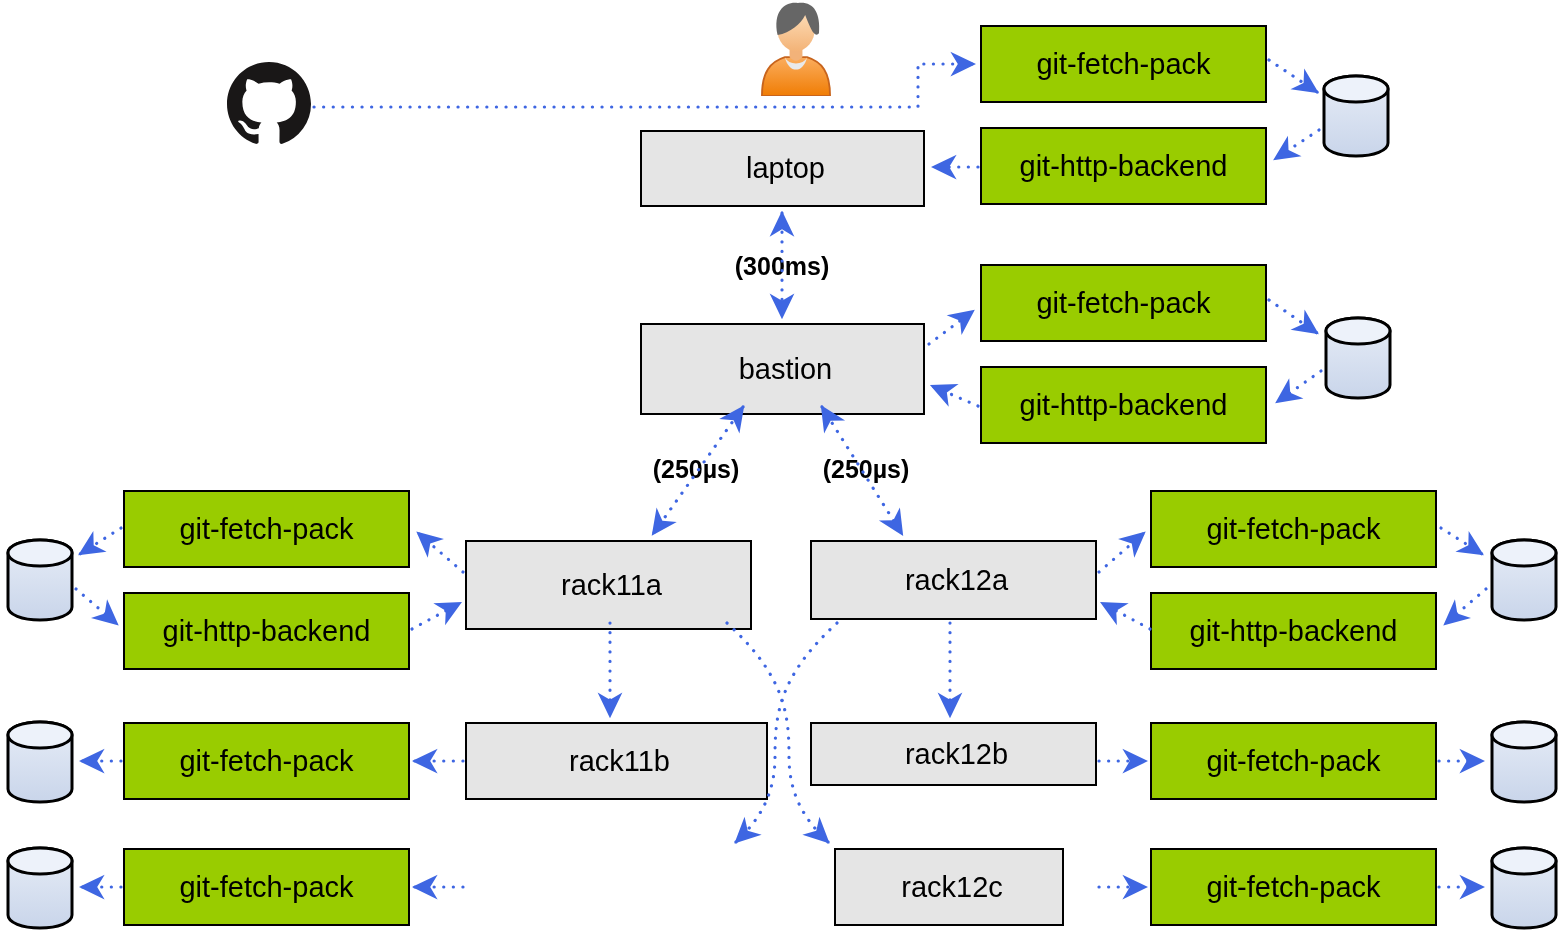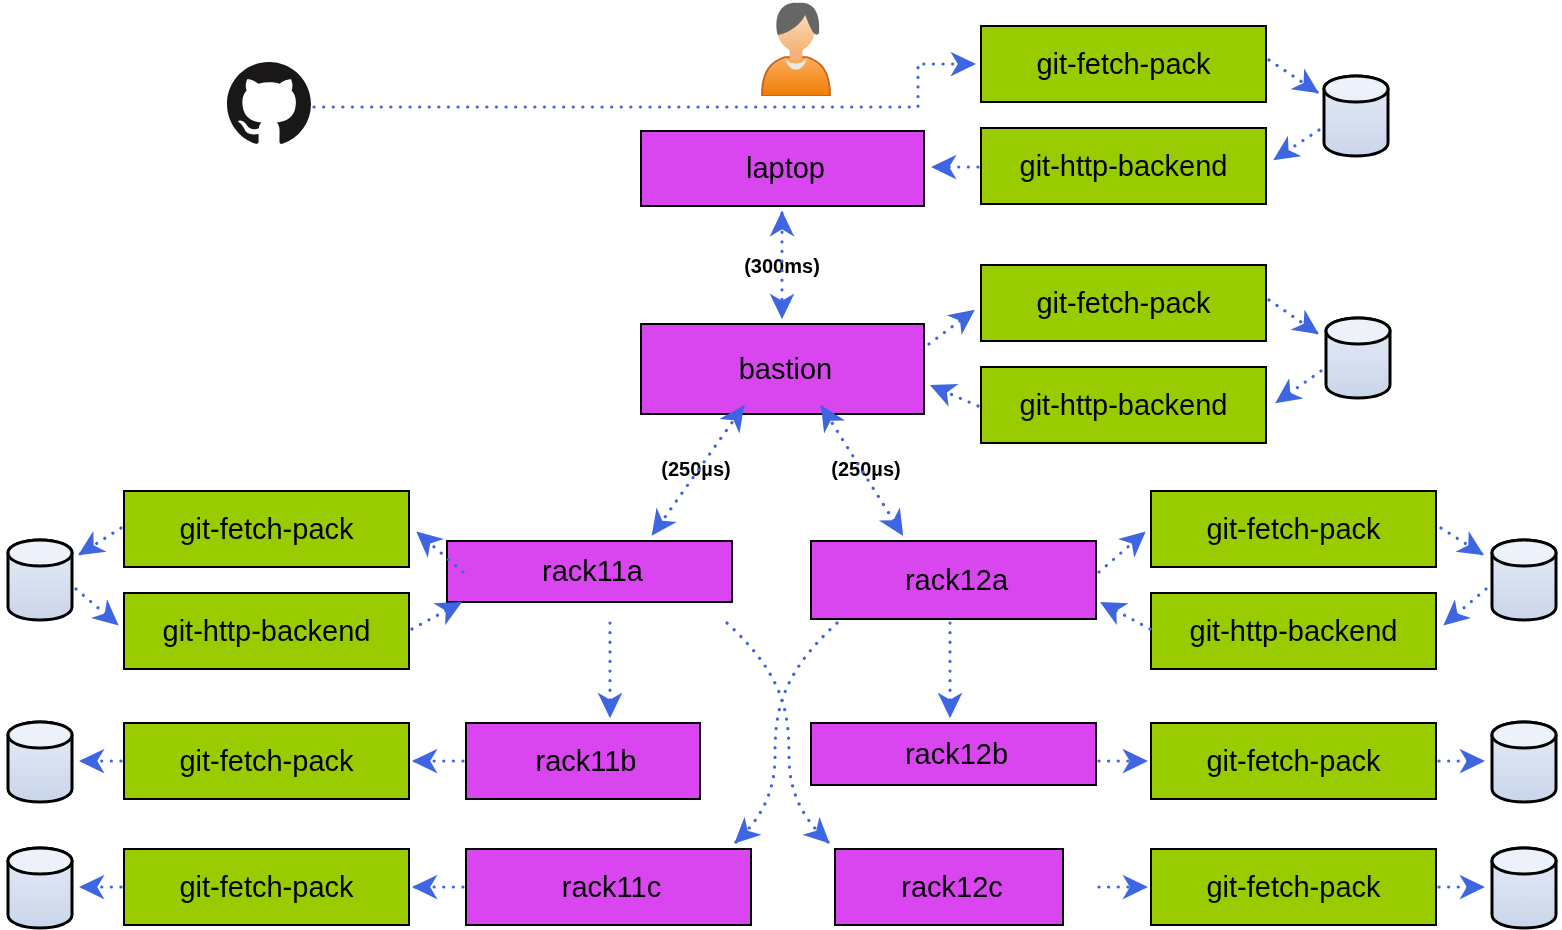--- a/index.html
+++ b/index.html
@@ -1,24 +1,24 @@
 <!DOCTYPE html>
 <html><head>
 <meta charset="utf-8">
 <style>
   html,body{margin:0;padding:0;background:#ffffff;}
   .canvas{position:relative;width:1562px;height:930px;background:#ffffff;overflow:hidden;
           font-family:"Liberation Sans","DejaVu Sans",sans-serif;}
   .node{position:absolute;display:flex;align-items:center;justify-content:center;
         border:2.5px solid #000;box-sizing:border-box;font-size:29px;color:#000;
         white-space:nowrap;z-index:2;}
-  .machine{background:#d946ef;padding-left:6px;}
+  .machine{background:#e5e5e5;padding-left:6px;}
   .service{background:#99CC00;text-align:right;}
   .edge-label{position:absolute;transform:translate(-50%,-50%);font-weight:bold;
-              font-size:20px;color:#000;z-index:4;white-space:nowrap;}
+              font-size:25px;color:#000;z-index:4;white-space:nowrap;}
   .icon{position:absolute;z-index:2;}
   #edges{position:absolute;left:0;top:0;z-index:5;pointer-events:none;}
   .defs-hidden{position:absolute;width:0;height:0;overflow:hidden;}
 </style>
 </head>
 <body>
 
 <div class="canvas">
 
   <svg class="defs-hidden" aria-hidden="true">
@@ -37,25 +37,24 @@
       </linearGradient>
       <g id="cylShape">
         <path d="M4,15 C4,7.5 18,2 36,2 C54,2 68,7.5 68,15 L68,69 C68,76.5 54,82 36,82 C18,82 4,76.5 4,69 Z" fill="url(#gCyl)" stroke="#000" stroke-width="3"></path>
         <path d="M4,15 C4,22.5 18,28 36,28 C54,28 68,22.5 68,15 C68,7.5 54,2 36,2 C18,2 4,7.5 4,15 Z" fill="#EDF2FA" stroke="#000" stroke-width="3"></path>
       </g>
     </defs>
   </svg>
 
   <div class="node machine" style="left:640px;top:130px;width:285px;height:77px">laptop</div>
   <div class="node machine" style="left:640px;top:323px;width:285px;height:92px">bastion</div>
-  <div class="node machine" style="left:446px;top:540px;width:287px;height:63px">rack11a</div>
+  <div class="node machine" style="left:465px;top:540px;width:287px;height:90px">rack11a</div>
   <div class="node machine" style="left:810px;top:540px;width:287px;height:80px">rack12a</div>
-  <div class="node machine" style="left:465px;top:722px;width:236px;height:78px">rack11b</div>
+  <div class="node machine" style="left:465px;top:722px;width:303px;height:78px">rack11b</div>
   <div class="node machine" style="left:810px;top:722px;width:287px;height:64px">rack12b</div>
-  <div class="node machine" style="left:465px;top:848px;width:287px;height:78px">rack11c</div>
   <div class="node machine" style="left:834px;top:848px;width:230px;height:78px">rack12c</div>
 
   <div class="node service" style="left:980px;top:25px;width:287px;height:78px">git-fetch-pack</div>
   <div class="node service" style="left:980px;top:127px;width:287px;height:78px">git-http-backend</div>
   <div class="node service" style="left:980px;top:264px;width:287px;height:78px">git-fetch-pack</div>
   <div class="node service" style="left:980px;top:366px;width:287px;height:78px">git-http-backend</div>
   <div class="node service" style="left:123px;top:490px;width:287px;height:78px">git-fetch-pack</div>
   <div class="node service" style="left:123px;top:592px;width:287px;height:78px">git-http-backend</div>
   <div class="node service" style="left:1150px;top:490px;width:287px;height:78px">git-fetch-pack</div>
   <div class="node service" style="left:1150px;top:592px;width:287px;height:78px">git-http-backend</div>

